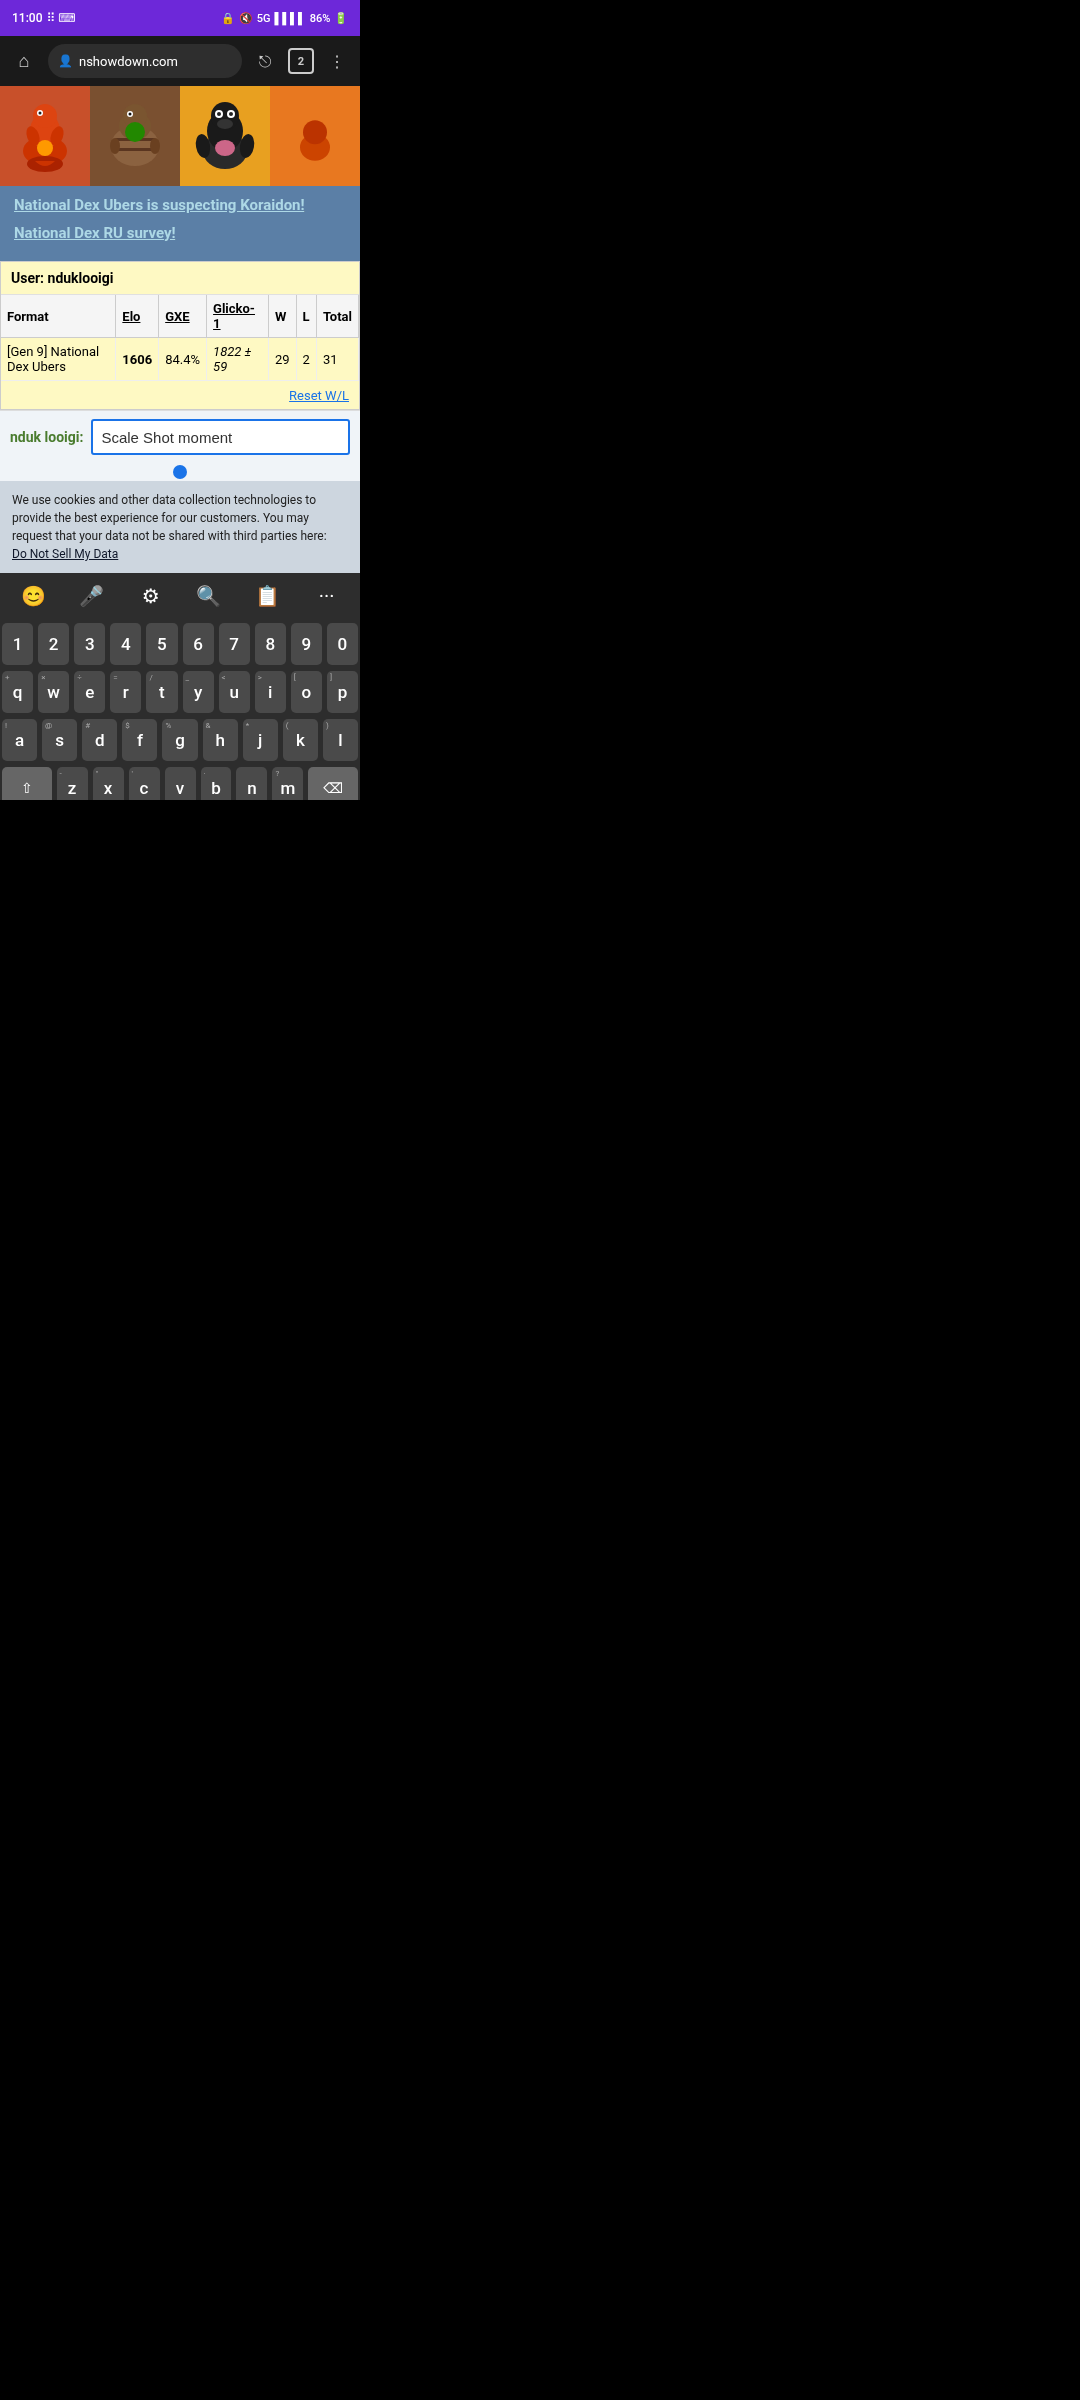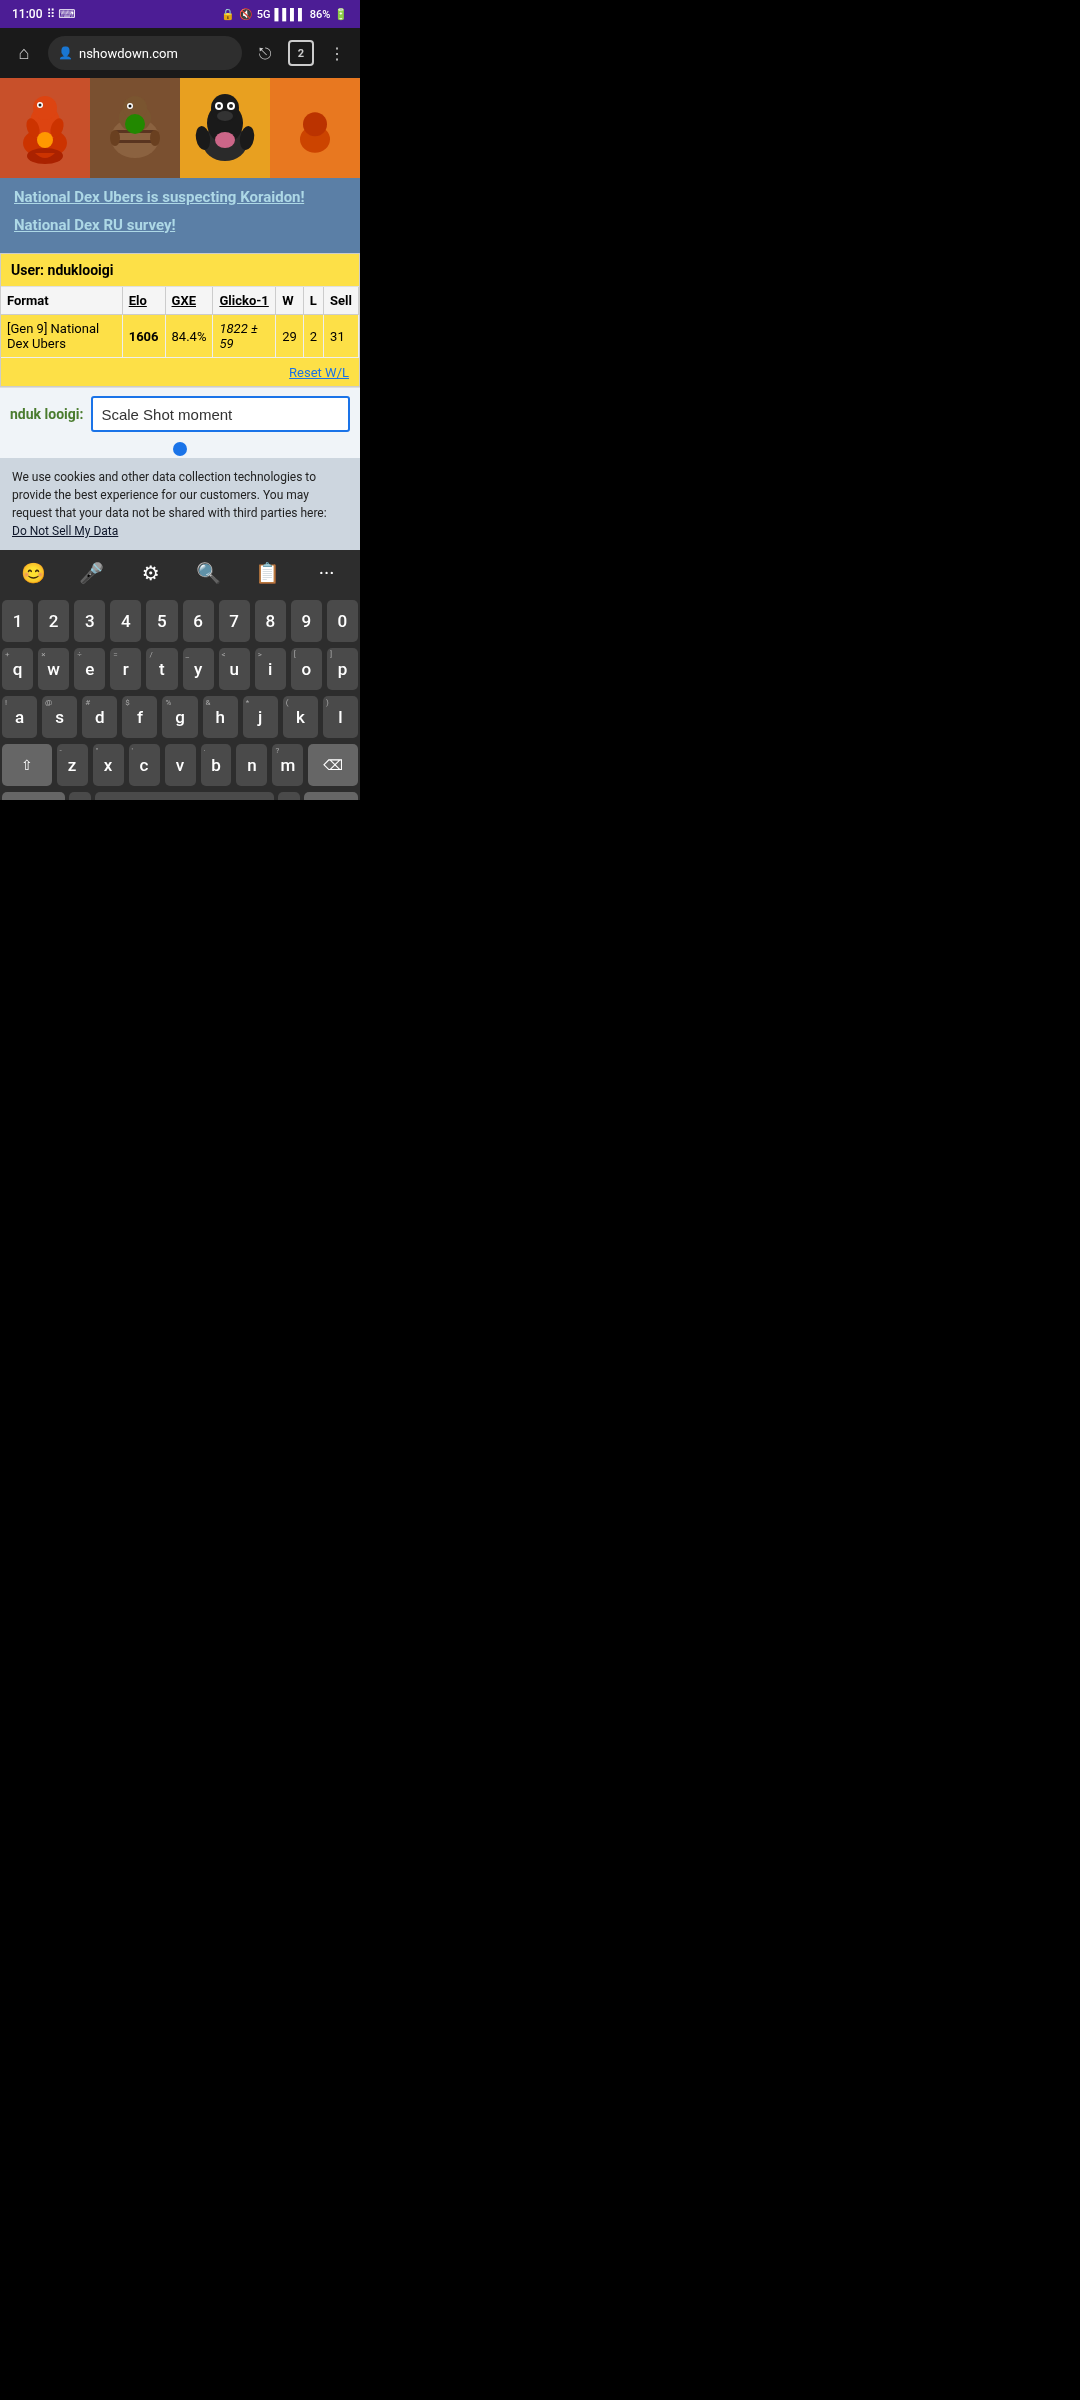--- a/index.html
+++ b/index.html
@@ -10,22 +10,22 @@
       background: #000;
       font-family: 'Roboto', Arial, sans-serif;
       font-size: 14px;
       overflow: hidden;
       position: relative;
     }
 
     
     .status-bar {
       width: 100%;
-      height: 28px;
-      background: #4c1d95;
+      height: 36px;
+      background: #6d28d9;
       display: flex;
       align-items: center;
       justify-content: space-between;
       padding: 2px 12px;
       color: #fff;
       font-size: 12px;
       font-weight: 500;
     }
     .status-left { display: flex; align-items: center; gap: 4px; }
     .status-right { display: flex; align-items: center; gap: 4px; font-size: 11px; }
@@ -106,21 +106,21 @@
       font-size: 15px;
       font-weight: bold;
       text-decoration: underline;
       display: block;
       line-height: 1.3;
       margin-bottom: 8px;
     }
 
     
     .ladder-section {
-      background: #fde047;
+      background: #fef9c3;
       border: 1px solid #ccc;
       margin: 0;
     }
     .user-header {
       padding: 8px 10px;
       font-size: 14px;
       border-bottom: 1px solid #e0e0e0;
     }
     .user-header span { font-weight: bold; }
 
@@ -383,21 +383,21 @@
     </div>
     <table class="ladder-table">
       <thead>
         <tr>
           <th>Format</th>
           <th class="underline">Elo</th>
           <th class="underline">GXE</th>
           <th class="underline">Glicko-1</th>
           <th>W</th>
           <th>L</th>
-          <th>Sell</th>
+          <th>Total</th>
         </tr>
       </thead>
       <tbody id="ladder-body">
       <tr>
         <td>[Gen 9] National Dex Ubers</td>
         <td class="bold">1606</td>
         <td>84.4%</td>
         <td class="italic">1822 ± 59</td>
         <td>29</td>
         <td>2</td>

